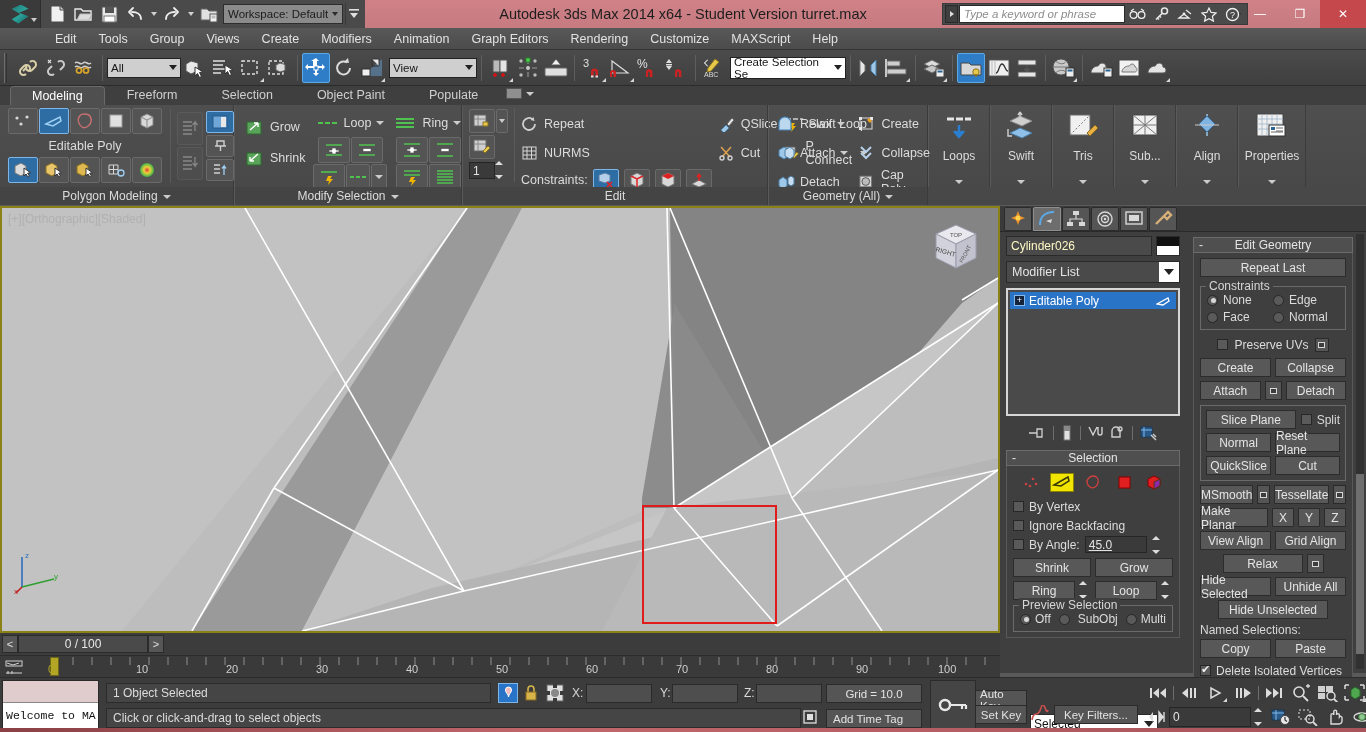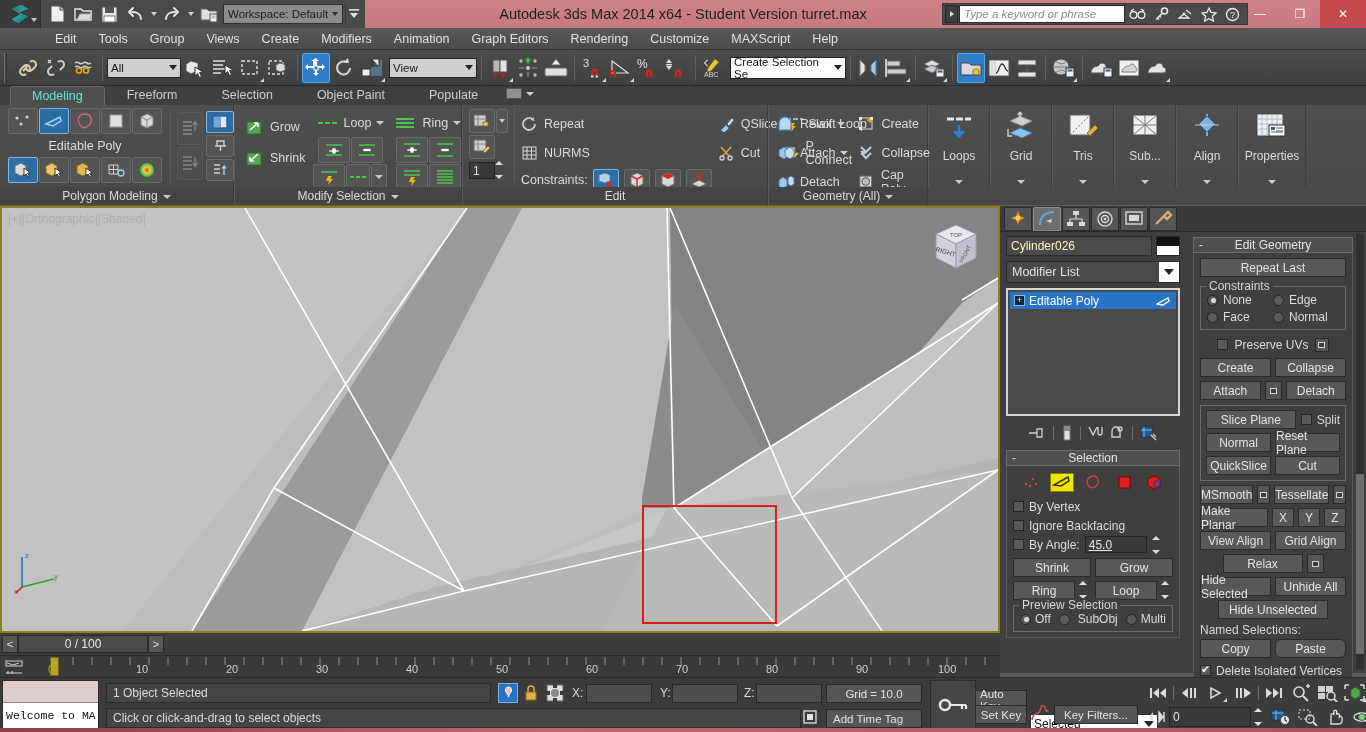--- a/index.html
+++ b/index.html
@@ -57,21 +57,21 @@
   .tsep{ width:1px;height:26px;background:#333;border-right:1px solid #5e5e5e;margin:0 4px;}
   .tdrop{ height:20px;background:#cfcfcf;border:1px solid #222;display:flex;align-items:center;
       justify-content:space-between;padding:0 3px;color:#161616;font-size:11.5px;}
   .tdrop .cv{ border-left:4px solid transparent;border-right:4px solid transparent;border-top:5px solid #222;}
 
   
   .ribbon{ position:absolute;left:0;top:86px;width:1366px;height:119px; background:#4a4a4a;
       border-bottom:1px solid #2c2c2c;}
   .rbtabs{ height:19px; display:flex; align-items:flex-end; padding-left:10px; background:#3f3f3f;}
   .rbtab{ height:19px; line-height:19px; padding:0 22px; font-size:12.5px; color:#cfcfcf; }
-  .rbtab.on{ background:#4f4f4f; color:#5eead4; border:1px solid #6a6a6a; border-bottom:none;
+  .rbtab.on{ background:#4f4f4f; color:#ffffff; border:1px solid #6a6a6a; border-bottom:none;
       border-radius:4px 4px 0 0; padding:0 21px;}
   .rbtab.mini{ padding:0 6px;}
   .rbbody{ position:relative; height:100px; background:linear-gradient(#4f4f4f,#474747); display:flex;}
   .rpanel{ position:relative; height:100px; border-right:1px solid #3a3a3a; border-left:1px solid #5a5a5a;}
   .rpanel:first-child{border-left:none;}
   .rpcontent{ height:82px; padding:3px 4px; display:flex; align-items:flex-start; gap:3px;}
   .rptitle{ position:absolute;left:0;bottom:0;width:100%;height:18px;line-height:18px;text-align:center;
       font-size:12px;color:#dcdcdc; background:#444;}
   .rptitle .cv{ display:inline-block;margin-left:5px;border-left:4px solid transparent;border-right:4px solid transparent;border-top:4px solid #ccc;vertical-align:middle;}
   .ibtn{ width:30px;height:26px;display:flex;align-items:center;justify-content:center;
@@ -955,21 +955,21 @@
           </svg>
         <span class="lab">Loops</span>
         <span class="dn"></span>
       </div>
       <div class="bigbtn">
         <svg width="38" height="34" viewBox="0 0 38 34">
             <path d="M8 10l10-5 12 5-10 5z" fill="#cfcfcf" stroke="#888"></path>
             <path d="M8 22l10-5 12 5-10 5z" fill="#8fc0ea" stroke="#4a7fa8"></path>
             <path d="M18 8V1M18 1l-2 3M18 1l2 3M6 18v7h4" stroke="#cfcfcf" fill="none" stroke-width="1.4"></path>
           </svg>
-        <span class="lab">Grid</span>
+        <span class="lab">Swift</span>
         <span class="dn"></span>
       </div>
       <div class="bigbtn">
         <svg width="36" height="34" viewBox="0 0 36 34">
             <rect x="5" y="4" width="20" height="20" fill="#f0f0f0" stroke="#666"></rect>
             <path d="M5 24L25 4" stroke="#777" stroke-dasharray="2 2"></path>
             <path d="M22 22l8-8 3 3-8 8z" fill="#e8b040" stroke="#8a6a20"></path>
           </svg>
         <span class="lab">Tris</span>
         <span class="dn"></span>
@@ -1357,21 +1357,21 @@
         <div class="btnrow">
           <div class="btn" style="flex:1;">Hide Selected</div>
           <div class="btn" style="flex:1;">Unhide All</div>
         </div>
         <div class="btnrow" style="justify-content:center;">
           <div class="btn" style="width:110px;">Hide Unselected</div>
         </div>
         <div style="font-size:12px;margin-top:4px;">Named Selections:</div>
         <div class="btnrow" style="margin-top:2px;">
           <div class="btn" style="flex:1;">Copy</div>
-          <div class="btn" style="flex:1;border-radius:6px;">Paste</div>
+          <div class="btn" style="flex:1;">Paste</div>
         </div>
         <div class="ckrow" style="margin-top:3px;">
           <span class="ck on"></span>
           <span>Delete Isolated Vertices</span>
         </div>
       </div>
     </div>
 
     <div class="cpscroll">
         <div class="th"></div>

